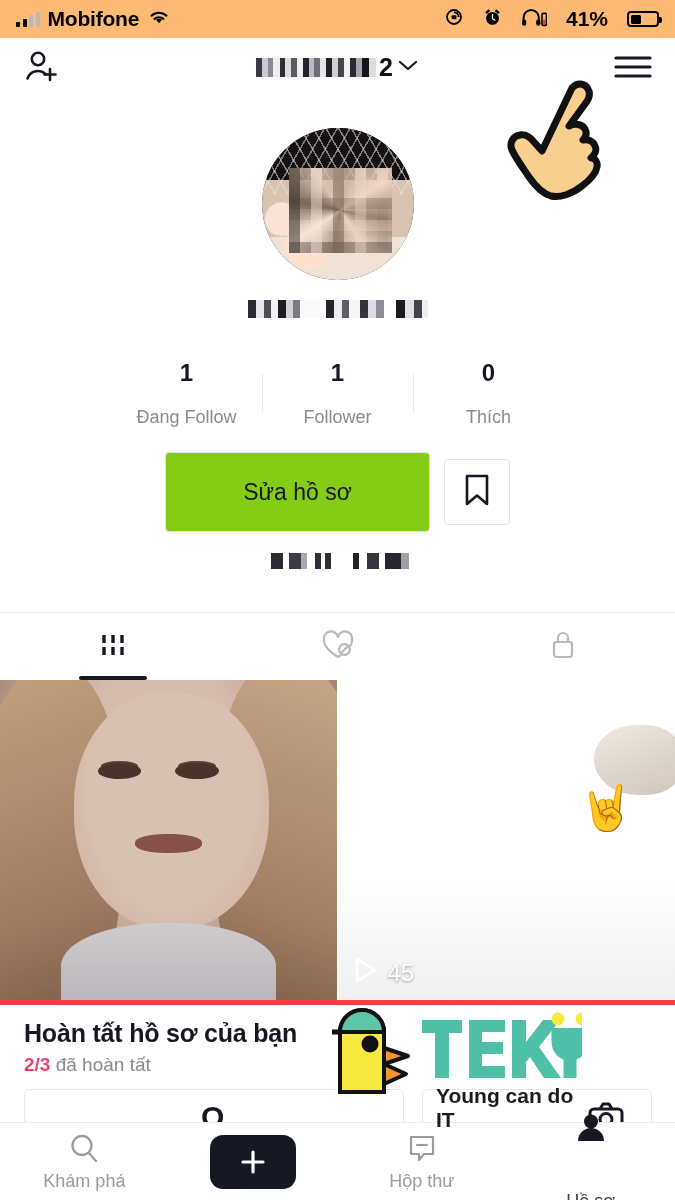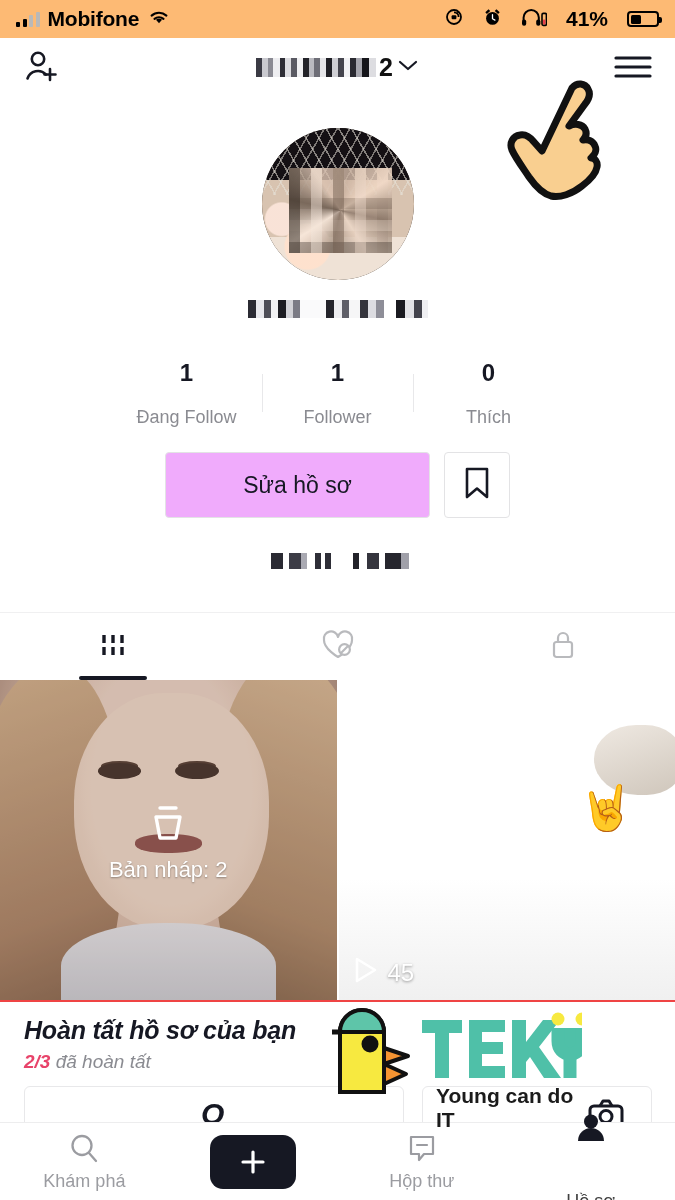--- a/index.html
+++ b/index.html
@@ -119,22 +119,22 @@
   .stats{ position:absolute; top:358px; left:0; width:675px;
     display:flex; justify-content:center; align-items:center; }
   .stat{ width:150px; text-align:center; }
   .stat-num{ font-size:24px; font-weight:700; color:#161823; line-height:1.25; }
   .stat-lbl{ font-size:18px; color:#8a8b91; margin-top:19px; }
   .stat-div{ width:1px; height:38px; background:#e8e8ea; }
 
   .actions{ position:absolute; top:452px; left:0; width:675px;
     display:flex; justify-content:center; align-items:center; gap:14px; }
   .btn-edit{
-    width:265px; height:66px; border:1px solid #e3e3e5; border-radius:4px;
-    background:#f0abfc; display:flex; align-items:center; justify-content:center;
+    width:265px; height:80px; border:1px solid #e3e3e5; border-radius:4px;
+    background:#84cc16; display:flex; align-items:center; justify-content:center;
     font-size:23px; color:#161823; font-weight:500;
   }
   .btn-bookmark{
     width:66px; height:66px; border:1px solid #e3e3e5; border-radius:4px;
     background:#fff; display:flex; align-items:center; justify-content:center;
   }
 
   .bio{ position:absolute; top:553px; left:0; width:675px;
     display:flex; justify-content:center; }
   .pixelated-bio{ display:inline-block; height:16px; width:170px;
@@ -204,21 +204,21 @@
 
   .overlay-drafts{ position:absolute; left:0; right:0; top:38%;
     display:flex; flex-direction:column; align-items:center; gap:7px; }
   .drafts-label{ color:#fff; font-size:22px; text-shadow:0 1px 2px rgba(0,0,0,.35); }
   .views{ position:absolute; left:14px; bottom:10px; display:flex;
     align-items:center; gap:9px; color:#fff; font-size:24px; font-weight:500;
     text-shadow:0 1px 3px rgba(0,0,0,.4); }
 
   
   .banner{ position:absolute; top:1000px; left:0; width:675px; height:122px;
-    background:#fff; border-top:2px solid #ef4444; padding:14px 24px 0;font-style:italic; }
+    background:#fff; border-top:5px solid #ef4444; padding:14px 24px 0; }
   .banner-title{ font-size:25px; font-weight:700; color:#161823; letter-spacing:-.2px; }
   .banner-sub{ font-size:19px; color:#8a8b91; margin-top:6px; }
   .banner-sub b{ color:#e8436a; font-weight:700; }
   .banner-card{ position:absolute; left:24px; top:84px; width:380px; height:60px;
     border:1px solid #e8e8ea; border-radius:6px; background:#fff; }
   .banner-card2{ position:absolute; left:422px; top:84px; width:230px; height:60px;
     border:1px solid #e8e8ea; border-radius:6px; background:#fff; }
   .card-o{ position:absolute; left:176px; top:10px; font-size:30px; font-weight:700; color:#161823; }
   .card-cam{ position:absolute; right:26px; top:12px; }
 
@@ -403,29 +403,20 @@
 
     <div class="cell cell-1">
       <div class="c1-hair-l"></div>
       <div class="c1-hair-r"></div>
       <div class="c1-face"></div>
       <div class="c1-eye l"></div>
       <div class="c1-eye r"></div>
       <div class="c1-lip"></div>
       <div class="c1-shirt"></div>
       <div class="c1-veil"></div>
-      <div class="overlay-drafts">
-        <span>
-          <svg width="46" height="44" viewBox="0 0 46 44">
-            <path d="M15 6h16" stroke="#fff" stroke-width="3.4" stroke-linecap="round"></path>
-            <path d="M11 15h24l-4 21H15z" stroke="#fff" stroke-width="3.4" fill="none" stroke-linejoin="round"></path>
-          </svg>
-        </span>
-        <span class="drafts-label">Bản nháp: 2</span>
-      </div>
     </div>
 
 
     <div class="cell cell-3">
       <div class="c3-arm"></div>
       <div class="c3-emoji">🤘</div>
       <div class="views">
         <span>
           <svg width="26" height="28" viewBox="0 0 26 28">
               <path d="M4 3l18 11L4 25z" stroke="#fff" stroke-width="2.6" fill="none" stroke-linejoin="round"></path>

